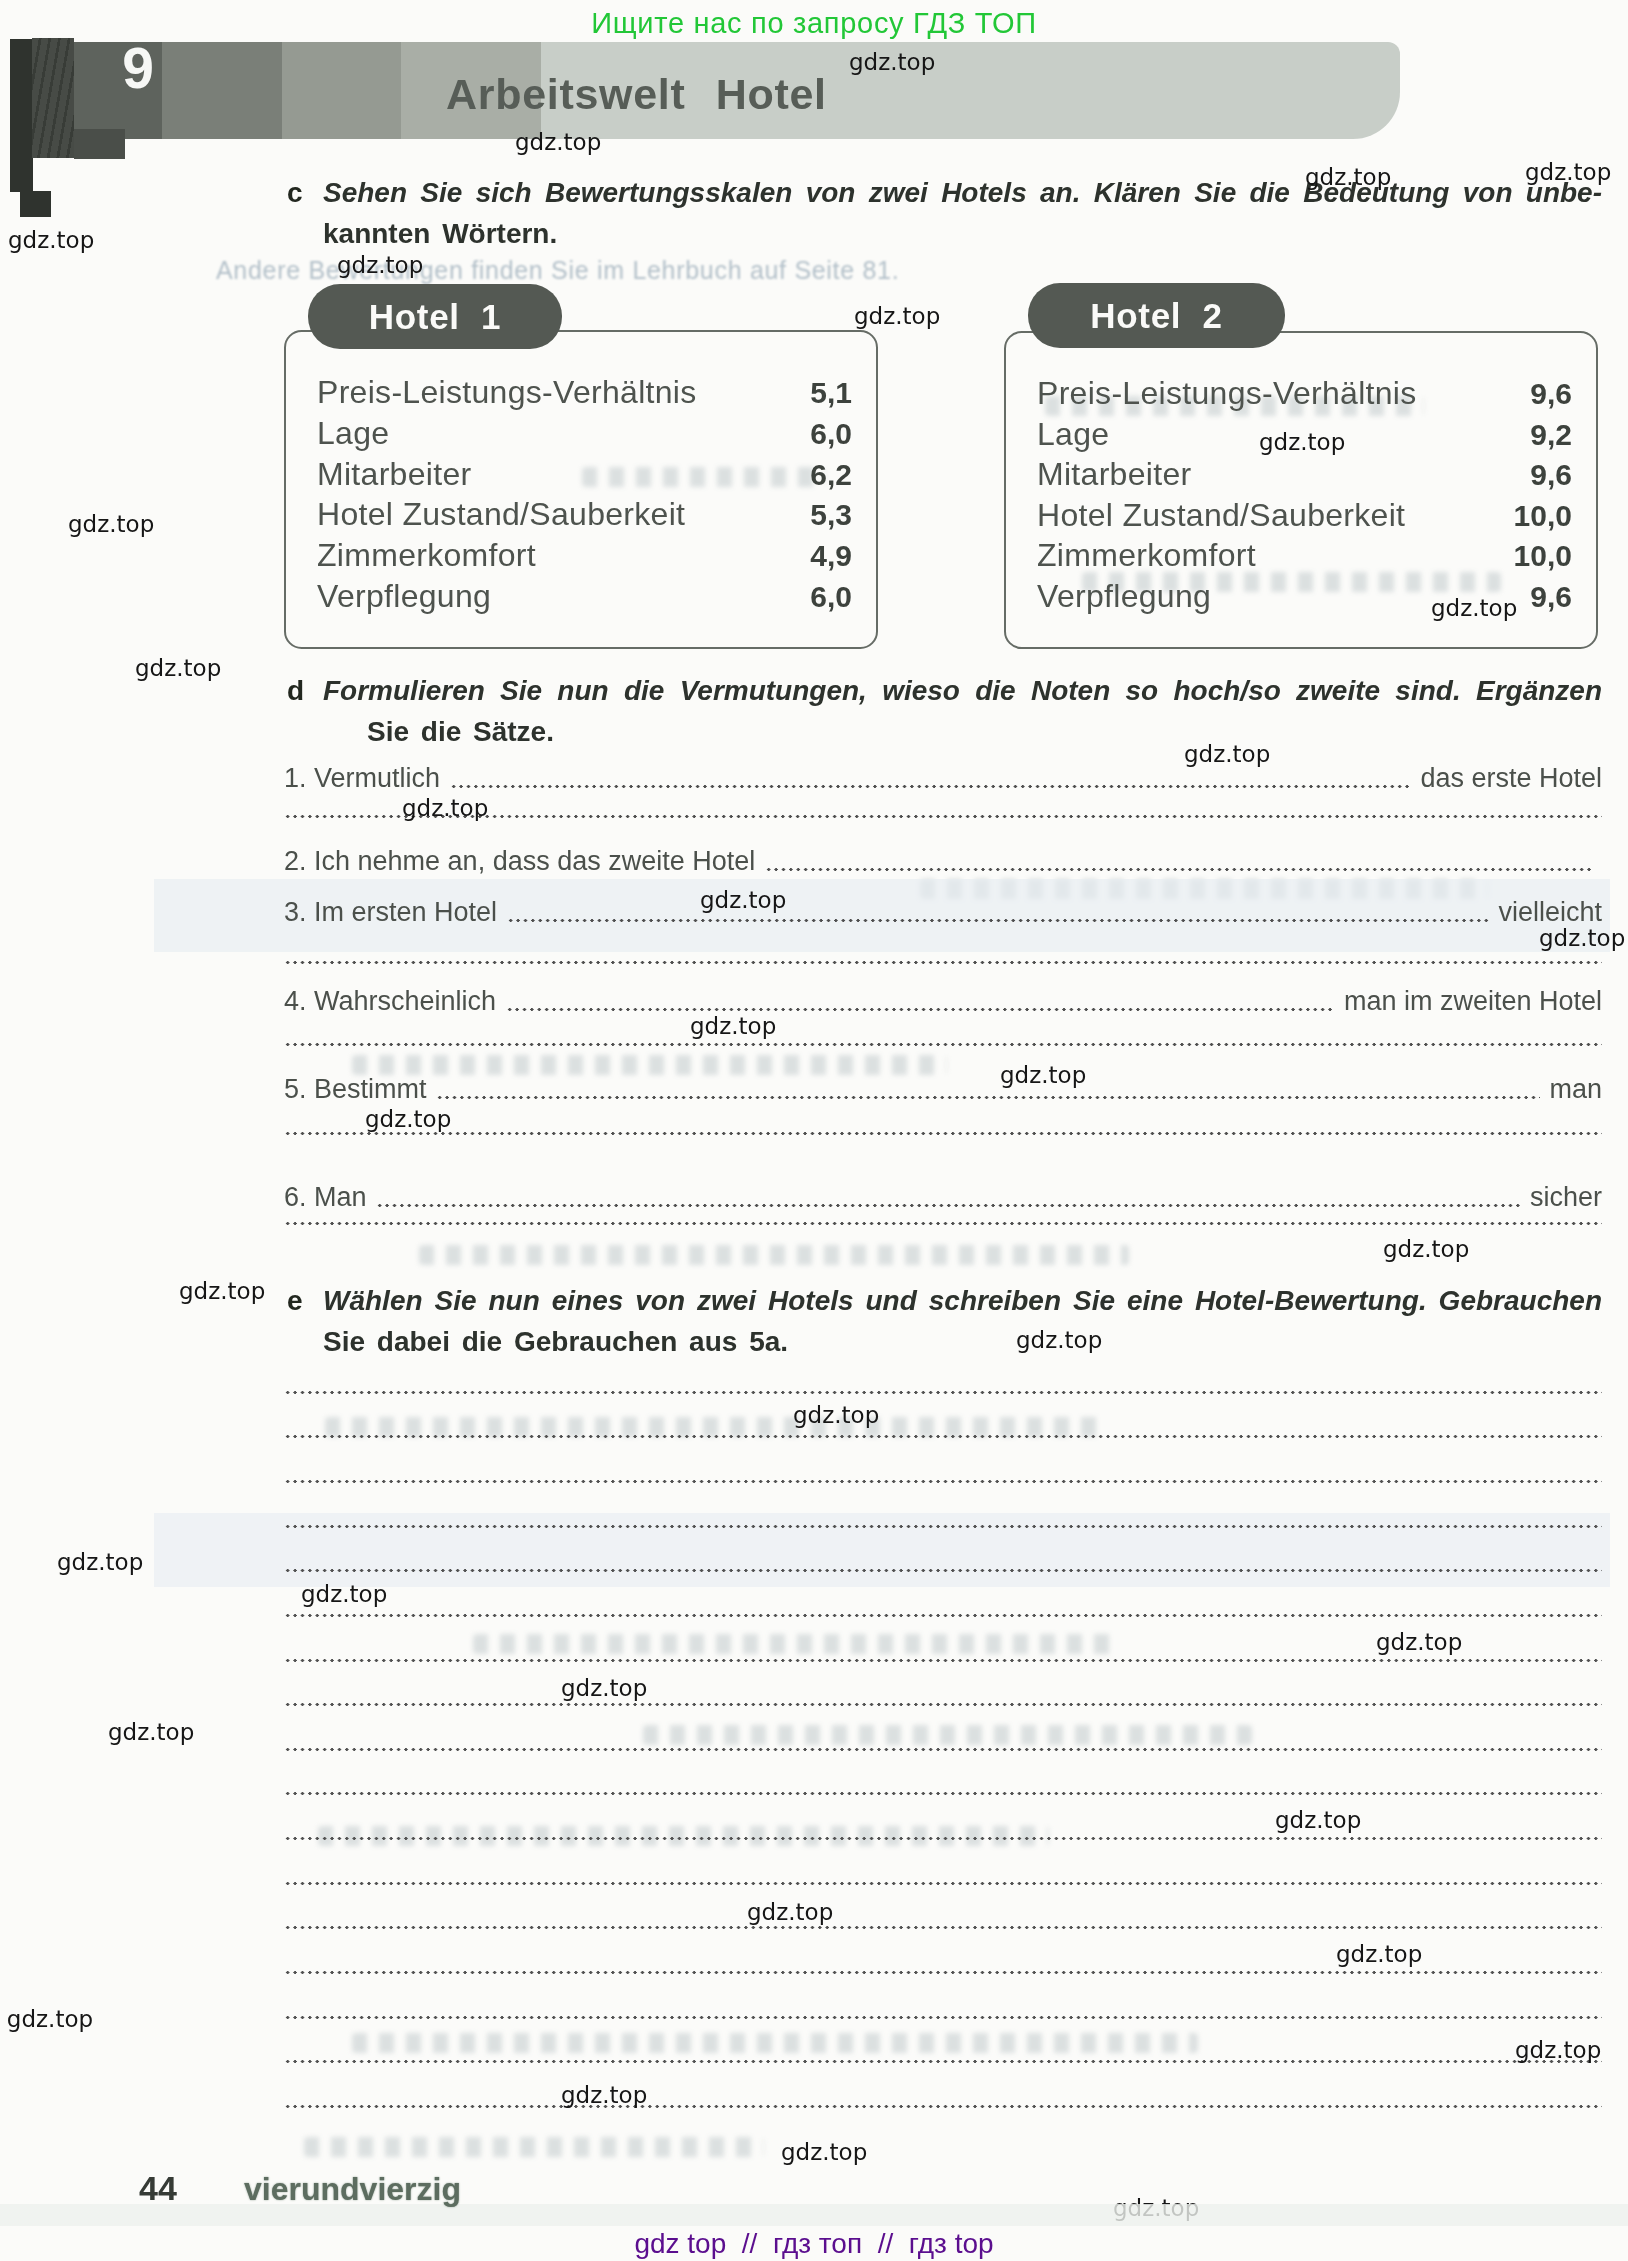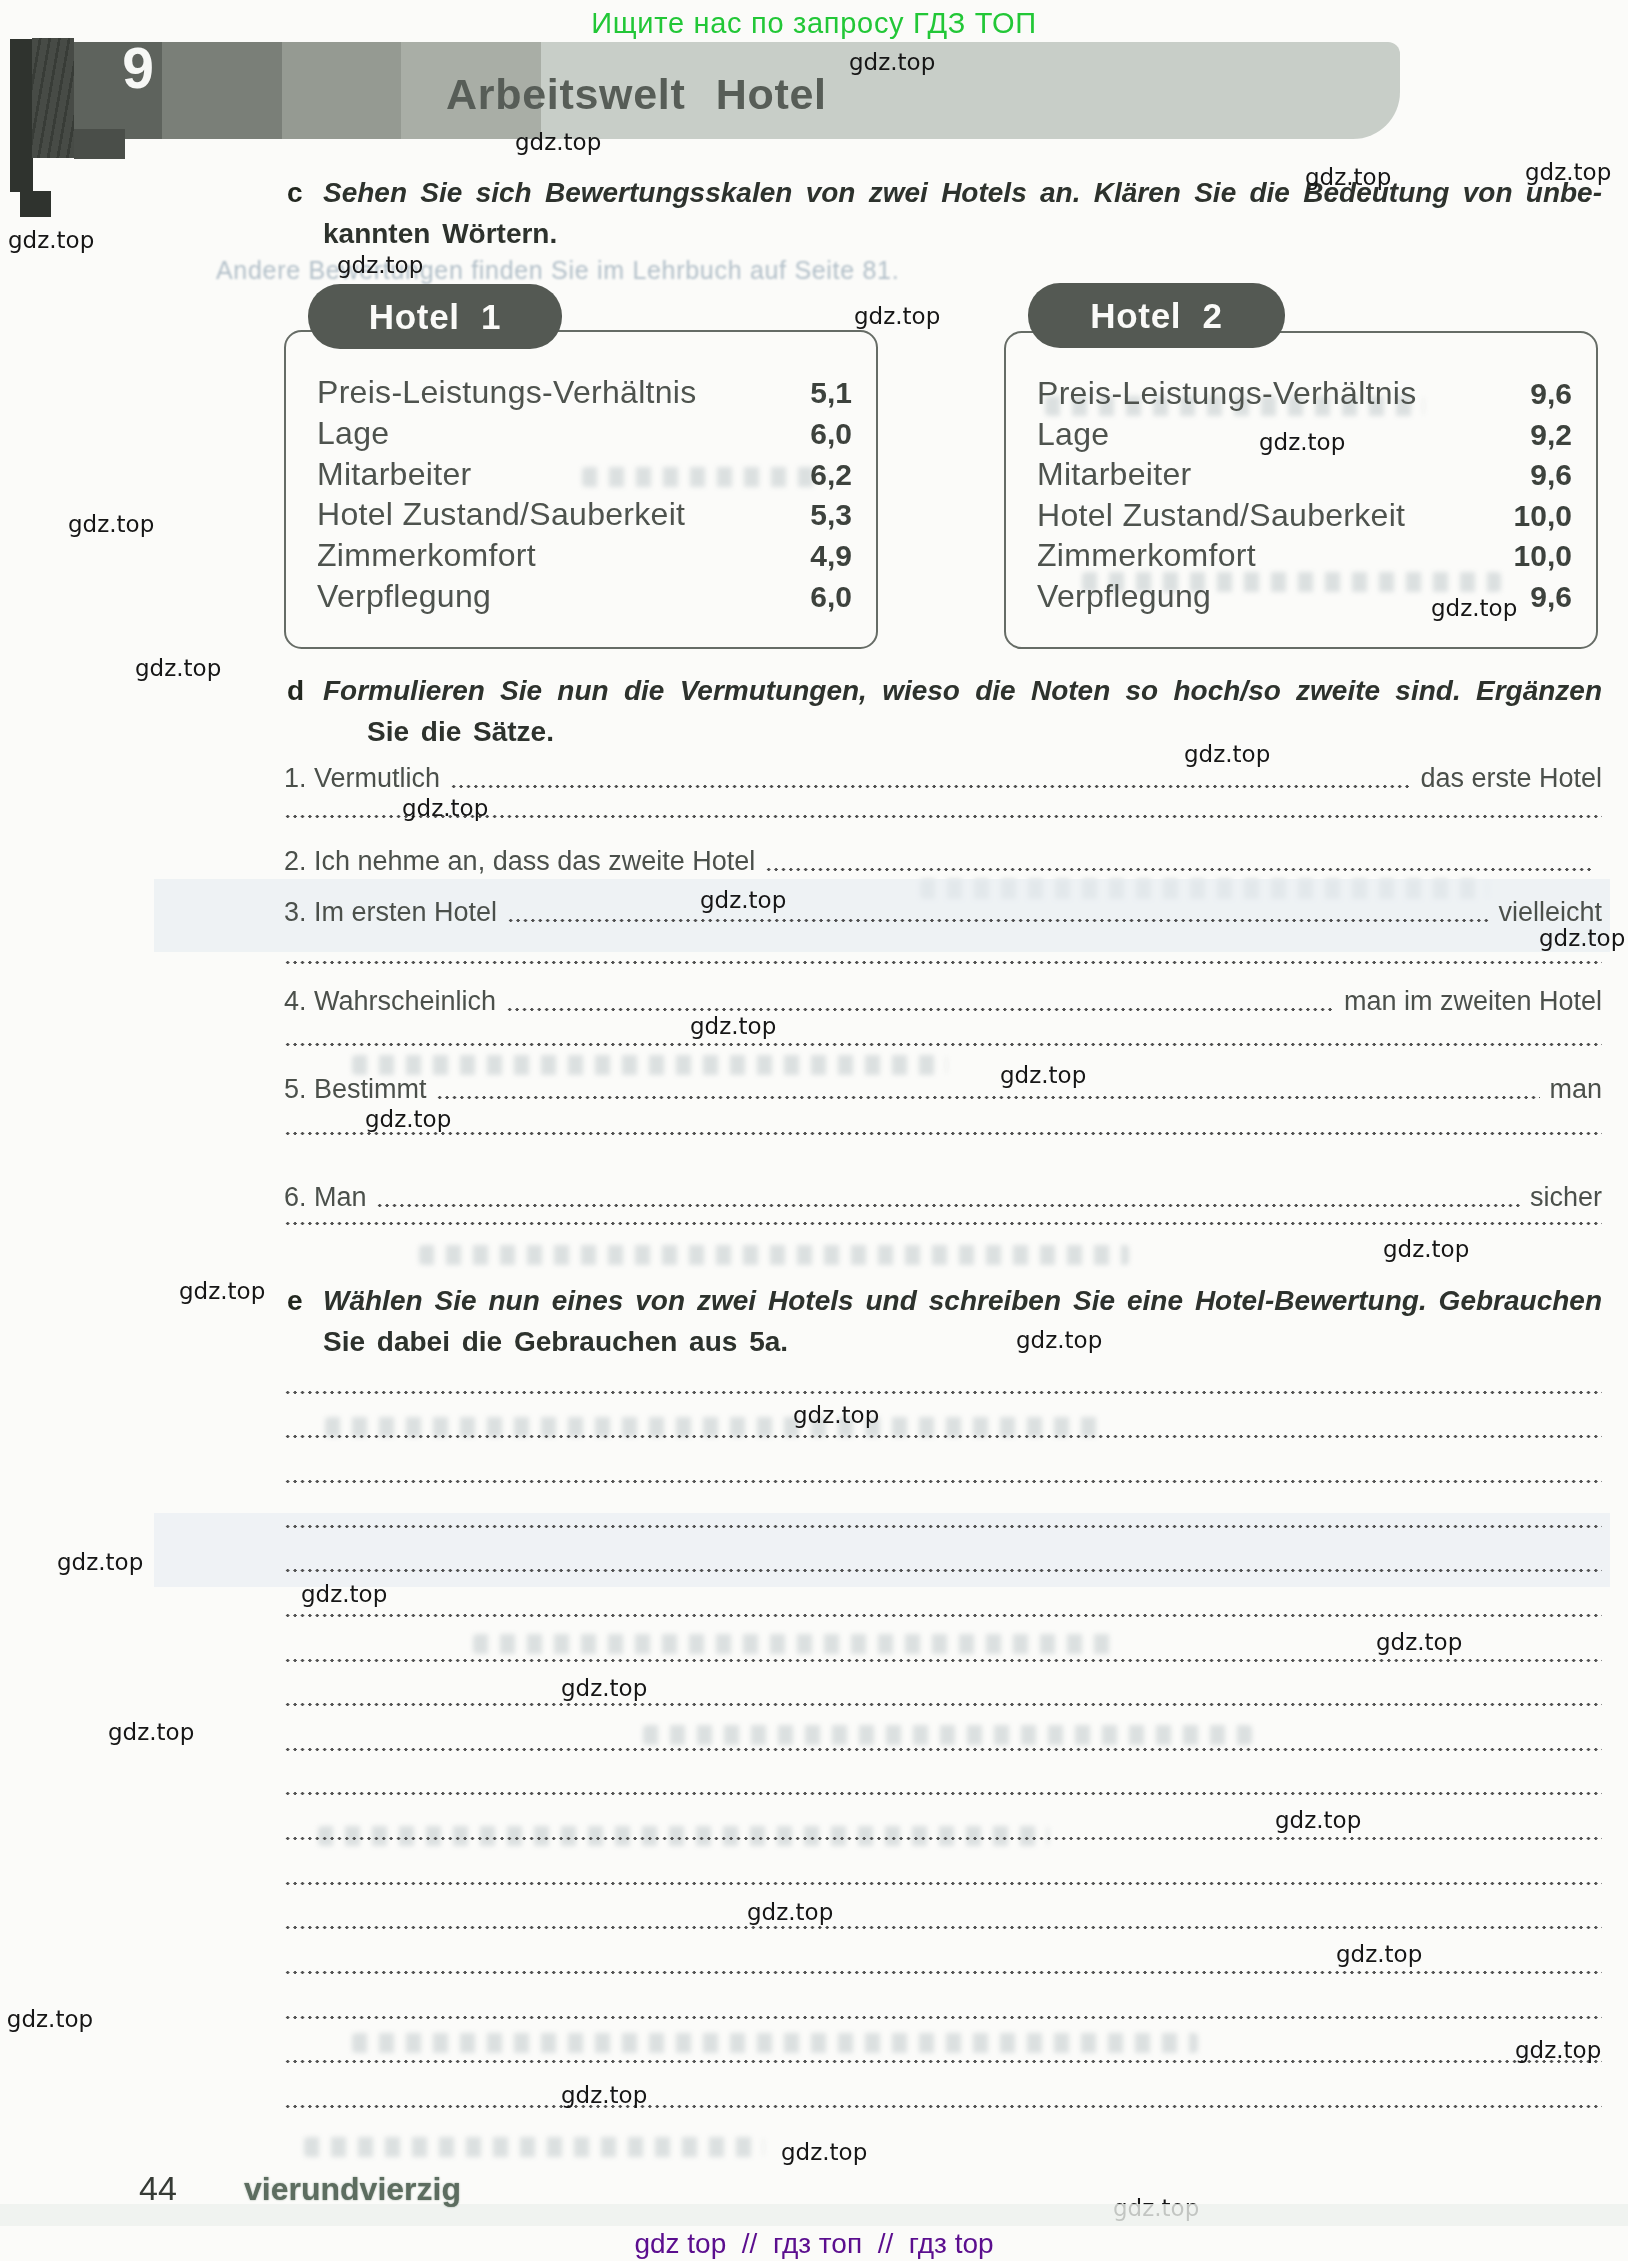--- a/index.html
+++ b/index.html
@@ -62,21 +62,21 @@
         background-size:7.4px 3.4px;background-repeat:repeat-x;}
   
   .ghost{position:absolute;filter:blur(2.7px);opacity:.45;height:20px;border-radius:4px;
         background:repeating-linear-gradient(90deg,#b6c0c3 0 15px,transparent 15px 27px);}
   #ghost-line{position:absolute;left:216px;top:256px;font-size:25px;color:#b3c0c9;
         filter:blur(1px);letter-spacing:0.7px;}
   .band-lite{position:absolute;left:154px;width:1456px;background:#e7edf1;}
   #band-lite-1{top:879px;height:73px;opacity:.65;}
   #band-lite-2{top:1513px;height:74px;opacity:.6;}
   
-  #page-number{position:absolute;left:139px;top:2169px;font-size:34px;font-weight:normal;color:#363b36;}
+  #page-number{position:absolute;left:139px;top:2169px;font-size:34px;font-weight:bold;color:#363b36;}
   #page-number-word{position:absolute;left:244px;top:2171px;font-size:32px;font-weight:bold;
         color:#5d6d60;text-shadow:0 0 2px #93a397;}
   #footer-strip{position:absolute;left:0;top:2204px;width:1628px;height:21.6px;background:#eef1ee;opacity:.8;}
 </style>
 </head>
 <body>
 
 <div id="page">
 
   <div id="top-banner">Ищите нас по запросу ГДЗ ТОП</div>

